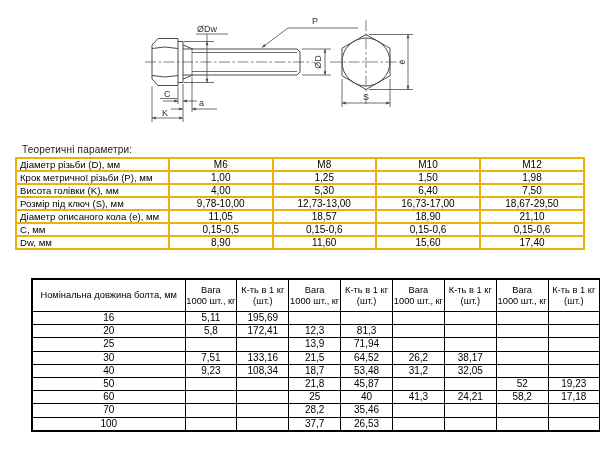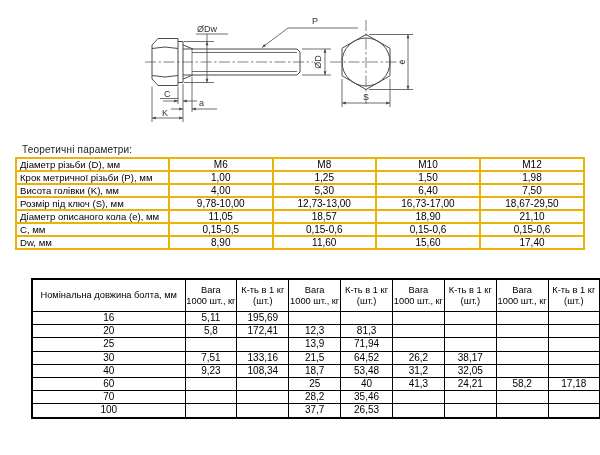--- a/index.html
+++ b/index.html
@@ -286,20 +286,31 @@
         <td>9,23</td>
         <td>108,34</td>
         <td>18,7</td>
         <td>53,48</td>
         <td>31,2</td>
         <td>32,05</td>
         <td></td>
         <td></td>
       </tr>
       <tr>
+        <td>50</td>
+        <td></td>
+        <td></td>
+        <td>21,8</td>
+        <td>45,87</td>
+        <td></td>
+        <td></td>
+        <td>52</td>
+        <td>19,23</td>
+      </tr>
+      <tr>
         <td>60</td>
         <td></td>
         <td></td>
         <td>25</td>
         <td>40</td>
         <td>41,3</td>
         <td>24,21</td>
         <td>58,2</td>
         <td>17,18</td>
       </tr>

